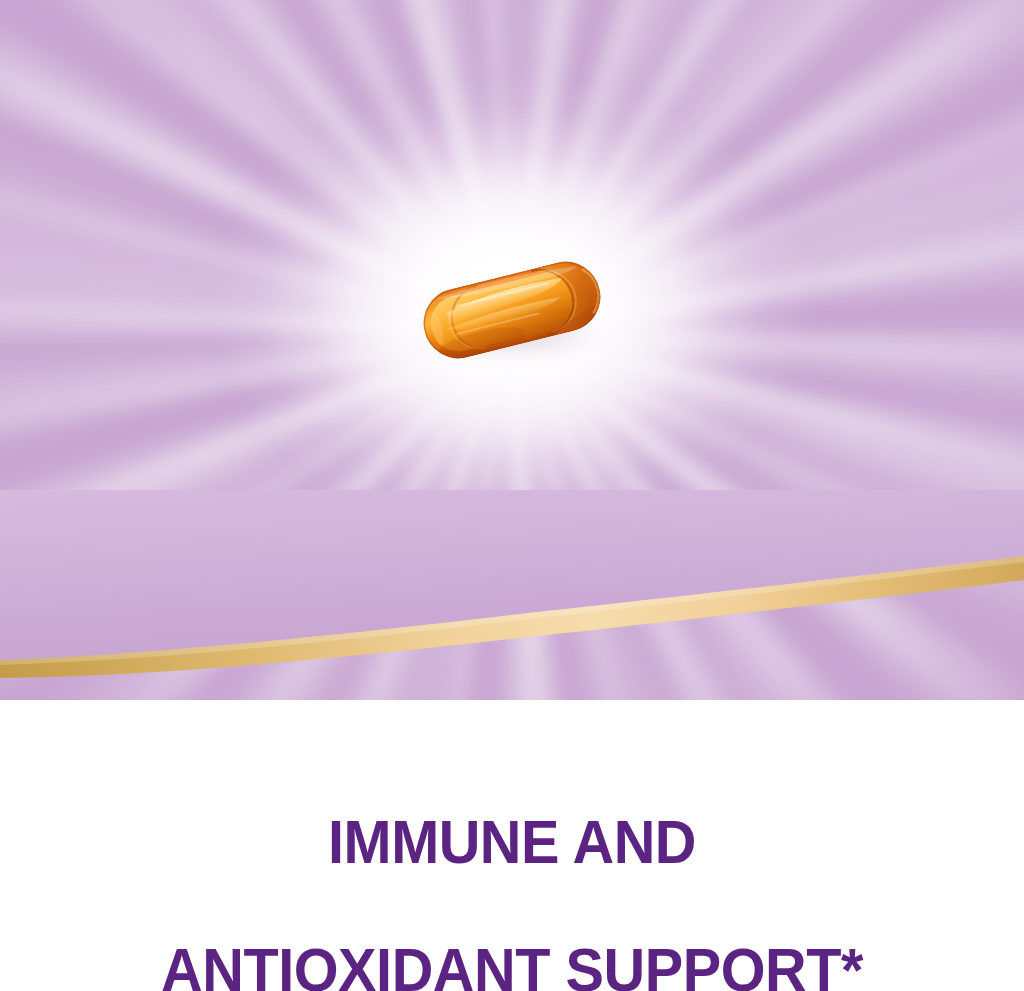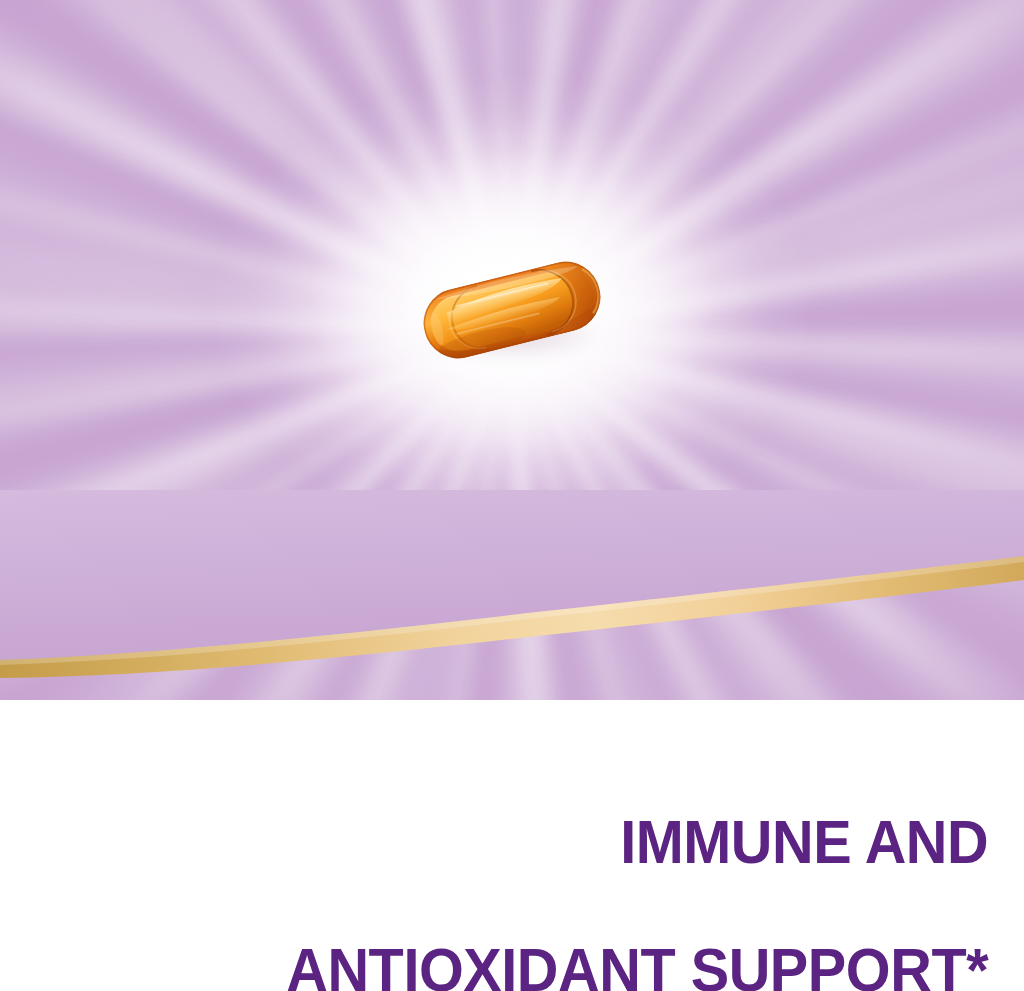--- a/index.html
+++ b/index.html
@@ -147,21 +147,21 @@
   .wave svg { display: block; }
 
   
   .content {
     position: absolute;
     left: 0;
     top: 700px;
     width: 1024px;
     height: 291px;
     z-index: 5;
-    text-align: right;
+    text-align: center;
   }
   .headline {
     margin: 0;
     padding-top: 46px;
     color: #5B2482;
     font-family: "Liberation Sans", sans-serif;
     font-weight: 700;
     font-size: 62px;
     line-height: 1.03;
     letter-spacing: -0.5px;

